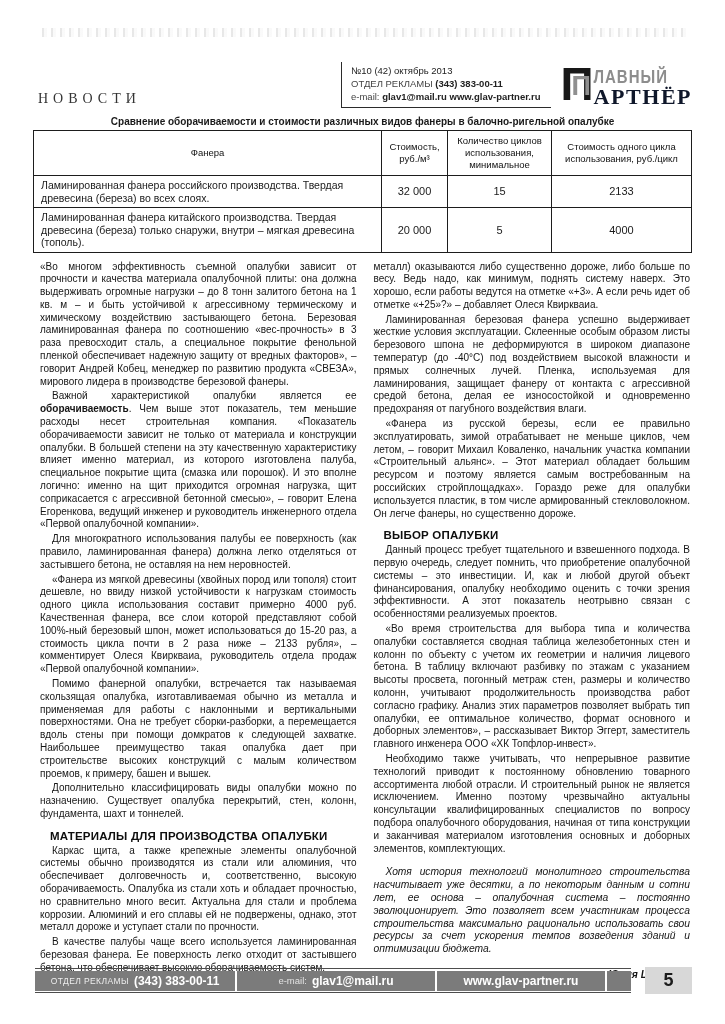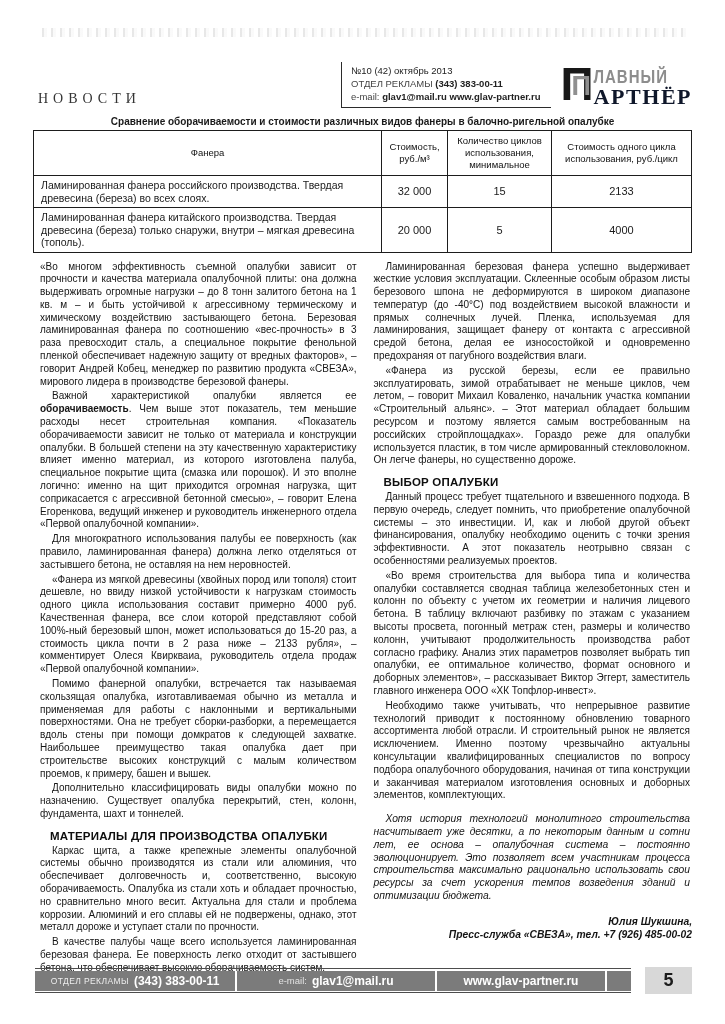--- a/index.html
+++ b/index.html
@@ -176,20 +176,21 @@
       <p class="ind">Для многократного использования палубы ее поверхность (как правило, ламинированная фанера) должна легко отделяться от застывшего бетона, не оставляя на нем неровностей.</p>
       <p class="ind">«Фанера из мягкой древесины (хвойных пород или тополя) стоит дешевле, но ввиду низкой устойчивости к нагрузкам стоимость одного цикла использования составит примерно 4000 руб. Качественная фанера, все слои которой представляют собой 100%-ный березовый шпон, может использоваться до 15-20 раз, а стоимость цикла почти в 2 раза ниже – 2133 рубля», – комментирует Олеся Квиркваиа, руководитель отдела продаж «Первой опалубочной компании».</p>
       <p class="ind">Помимо фанерной опалубки, встречается так называемая скользящая опалубка, изготавливаемая обычно из металла и применяемая для работы с наклонными и вертикальными поверхностями. Она не требует сборки-разборки, а перемещается вдоль стены при помощи домкратов к следующей захватке. Наибольшее преимущество такая опалубка дает при строительстве высоких конструкций с малым количеством проемов, к примеру, башен и вышек.</p>
       <p class="ind">Дополнительно классифицировать виды опалубки можно по назначению. Существует опалубка перекрытий, стен, колонн, фундамента, шахт и тоннелей.</p>
       <h3>МАТЕРИАЛЫ ДЛЯ ПРОИЗВОДСТВА ОПАЛУБКИ</h3>
       <p class="ind">Каркас щита, а также крепежные элементы опалубочной системы обычно производятся из стали или алюминия, что обеспечивает долговечность и, соответственно, высокую оборачиваемость. Опалубка из стали хоть и обладает прочностью, но сравнительно много весит. Актуальна для стали и проблема коррозии. Алюминий и его сплавы ей не подвержены, однако, этот металл дороже и уступает стали по прочности.</p>
       <p class="ind">В качестве палубы чаще всего используется ламинированная березовая фанера. Ее поверхность легко отходит от застывшего бетона, что обеспечивает высокую оборачиваемость систем.</p>
       <p class="ind">«Фанера в опалубочных работах может применяться 15-20 раз, а в составе щитовой опалубки – в среднем 100 раз. Другие варианты с высокой оборачиваемостью (пластик,</p>
     </div>
     <div class="col">
+      <p>металл) оказываются либо существенно дороже, либо больше по весу. Ведь надо, как минимум, поднять систему наверх. Это хорошо, если работы ведутся на отметке «+3». А если речь идет об отметке «+25»?» – добавляет Олеся Квиркваиа.</p>
       <p class="ind">Ламинированная березовая фанера успешно выдерживает жесткие условия эксплуатации. Склеенные особым образом листы березового шпона не деформируются в широком диапазоне температур (до -40°С) под воздействием высокой влажности и прямых солнечных лучей. Пленка, используемая для ламинирования, защищает фанеру от контакта с агрессивной средой бетона, делая ее износостойкой и одновременно предохраняя от пагубного воздействия влаги.</p>
       <p class="ind">«Фанера из русской березы, если ее правильно эксплуатировать, зимой отрабатывает не меньше циклов, чем летом, – говорит Михаил Коваленко, начальник участка компании «Строительный альянс». – Этот материал обладает большим ресурсом и поэтому является самым востребованным на российских стройплощадках». Гораздо реже для опалубки используется пластик, в том числе армированный стекловолокном. Он легче фанеры, но существенно дороже.</p>
       <h3>ВЫБОР ОПАЛУБКИ</h3>
       <p class="ind">Данный процесс требует тщательного и взвешенного подхода. В первую очередь, следует помнить, что приобретение опалубочной системы – это инвестиции. И, как и любой другой объект финансирования, опалубку необходимо оценить с точки зрения эффективности. А этот показатель неотрывно связан с особенностями реализуемых проектов.</p>
       <p class="ind">«Во время строительства для выбора типа и количества опалубки составляется сводная таблица железобетонных стен и колонн по объекту с учетом их геометрии и наличия лицевого бетона. В таблицу включают разбивку по этажам с указанием высоты просвета, погонный метраж стен, размеры и количество колонн, учитывают продолжительность производства работ согласно графику. Анализ этих параметров позволяет выбрать тип опалубки, ее оптимальное количество, формат основного и доборных элементов», – рассказывает Виктор Эггерт, заместитель главного инженера ООО «ХК Топфлор-инвест».</p>
       <p class="ind">Необходимо также учитывать, что непрерывное развитие технологий приводит к постоянному обновлению товарного ассортимента любой отрасли. И строительный рынок не является исключением. Именно поэтому чрезвычайно актуальны консультации квалифицированных специалистов по вопросу подбора опалубочного оборудования, начиная от типа конструкции и заканчивая материалом изготовления основных и доборных элементов, комплектующих.</p>
       <p class="lead-italic">Хотя история технологий монолитного строительства насчитывает уже десятки, а по некоторым данным и сотни лет, ее основа – опалубочная система – постоянно эволюционирует. Это позволяет всем участникам процесса строительства максимально рационально использовать свои ресурсы за счет ускорения темпов возведения зданий и оптимизации бюджета.</p>
       <div class="signature">
         <div>Юлия Шукшина,</div>
         <div>Пресс-служба «СВЕЗА», тел. +7 (926) 485-00-02</div>

